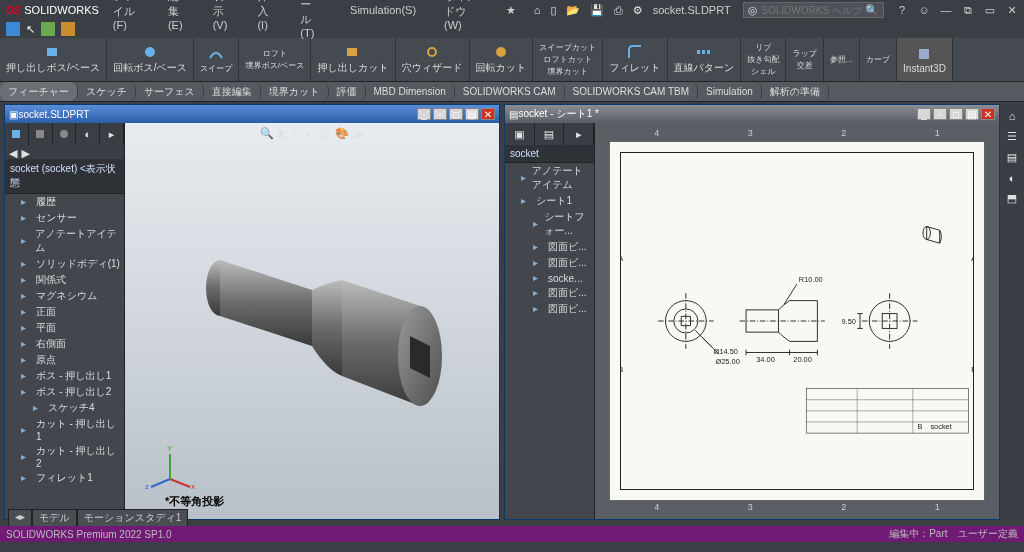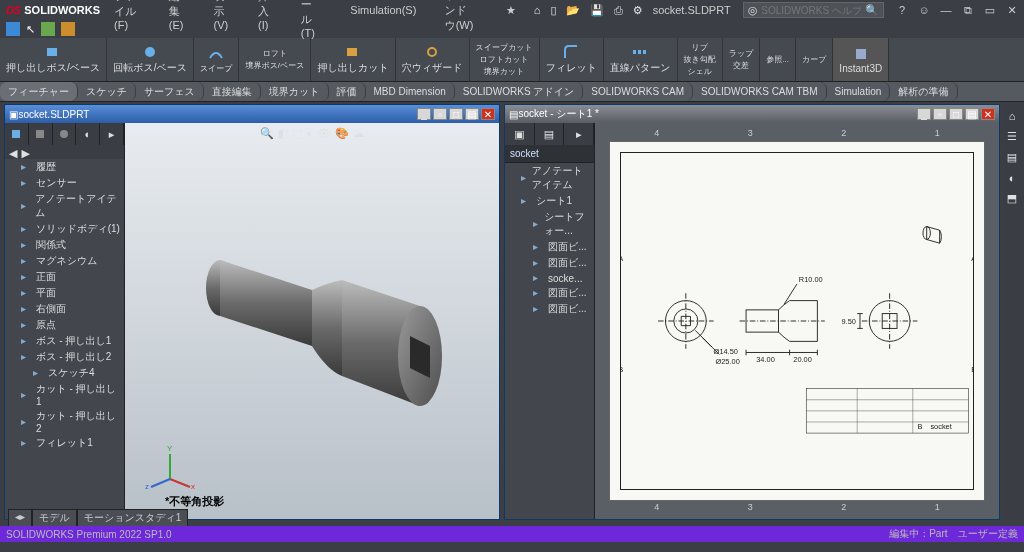--- a/index.html
+++ b/index.html
@@ -1,19 +1,19 @@
 <!DOCTYPE html>
 <html><head>
 <meta charset="utf-8">
 <style>
 * { margin: 0; padding: 0; box-sizing: border-box; font-family: "Segoe UI", Meiryo, sans-serif; }
 body { width: 1024px; height: 552px; background: #3b3f45; color: #e0e0e0; font-size: 11px; overflow: hidden; position: relative; }
 .titlebar { height: 20px; background: #3b3f45; display: flex; align-items: center; padding: 0 6px; gap: 4px; }
 .titlebar .logo { color: #dd0022; font-weight: bold; font-style: italic; letter-spacing: -0.5px; }
-.titlebar .brand { color: #fff; font-weight: bold; }
+.titlebar .brand { color: #fff; font-weight: normal; }
 .titlebar .doc-title { margin-left: auto; color: #ccc; }
 .titlebar .search { background: #4e5258; border: 1px solid #666; display: flex; align-items: center; padding: 0 4px; gap: 4px; height: 16px; margin-left: 8px; }
 .titlebar .search input { background: transparent; border: none; color: #ccc; width: 100px; font-size: 10px; outline: none; }
 .titlebar .win-icons { display: flex; gap: 10px; margin-left: 8px; }
 .win-icon { width: 12px; height: 12px; display: inline-flex; align-items: center; justify-content: center; color: #ccc; cursor: default; }
 .menubar { height: 18px; display: flex; align-items: center; gap: 20px; padding: 0 6px; color: #ccc; }
 .menubar .item { padding: 0 4px; }
 .iconstrip { height: 18px; display: flex; align-items: center; gap: 6px; padding: 0 6px; }
 .iconstrip svg { width: 14px; height: 14px; }
 .ribbon { height: 44px; background: #444a50; display: flex; align-items: stretch; border-bottom: 1px solid #222; }
@@ -45,21 +45,21 @@
 .viewport { flex: 1; position: relative; background: linear-gradient(#e8ecf0 0%, #b8c0c8 100%); }
 .viewport .toolrow { position: absolute; top: 4px; left: 50%; transform: translateX(-50%); display: flex; gap: 4px; }
 .triad { position: absolute; bottom: 30px; left: 20px; }
 .proj-label { position: absolute; bottom: 10px; left: 40px; font-weight: bold; color: #000; font-size: 11px; }
 .part-model { position: absolute; top: 48%; left: 50%; transform: translate(-50%, -50%); }
 .drawing-sheet { position: absolute; top: 18px; left: 14px; right: 14px; bottom: 18px; background: #f8f8f5; border: 1px solid #666; }
 .drawing-sheet .border { position: absolute; inset: 10px; border: 1px solid #222; }
 .drawing-sheet .ruler-top, .drawing-sheet .ruler-bot { position: absolute; left: 0; right: 0; height: 12px; display: flex; }
 .drawing-sheet .ruler-top { top: -14px; } .drawing-sheet .ruler-bot { bottom: -14px; }
 .drawing-sheet .ruler-top span, .drawing-sheet .ruler-bot span { flex: 1; text-align: center; color: #ccc; font-size: 9px; }
-.statusbar { position: absolute; bottom: 10px; left: 0; right: 0; height: 16px; background: #6d28d9; color: #bbb; display: flex; align-items: center; padding: 0 6px; font-size: 10px; }
+.statusbar { position: absolute; bottom: 10px; left: 0; right: 0; height: 16px; background: #701a75; color: #bbb; display: flex; align-items: center; padding: 0 6px; font-size: 10px; }
 .statusbar .right { margin-left: auto; display: flex; gap: 10px; }
 .bottabs { position: absolute; bottom: 26px; left: 8px; display: flex; font-size: 10px; color: #ccc; }
 .bottabs div { padding: 1px 6px; background: #4a4e54; border: 1px solid #222; border-bottom: none; }
 .dim { fill: #222; font-size: 8px; }
 </style>
 </head>
 <body>
 
 <div class="titlebar">
   <span class="logo">DS</span>
@@ -138,20 +138,26 @@
         <rect x="2" y="4" width="10" height="8" fill="#d8a040"></rect>
       </svg>
       <span>押し出しカット</span>
     </div>
   <div class="rb">
       <svg>
         <circle cx="8" cy="8" r="4" fill="none" stroke="#d8a040" stroke-width="2"></circle>
       </svg>
       <span>穴ウィザード</span>
     </div>
+  <div class="rb">
+      <svg>
+        <circle cx="8" cy="8" r="5" fill="#d8a040"></circle>
+      </svg>
+      <span>回転カット</span>
+    </div>
   <div class="rb small">
       <span>スイープカット</span>
       <span>ロフトカット</span>
       <span>境界カット</span>
     </div>
   <div class="rb">
       <svg>
         <path d="M2,14 L2,6 Q2,2 6,2 L14,2" stroke="#6ab0e8" fill="none" stroke-width="2"></path>
       </svg>
       <span>フィレット</span>
@@ -190,21 +196,20 @@
 </div>
 
 <div class="cmdtabs">
   <div class="tab active">フィーチャー</div>
   <div class="tab">スケッチ</div>
   <div class="tab">サーフェス</div>
   <div class="tab">直接編集</div>
   <div class="tab">境界カット</div>
   <div class="tab">評価</div>
   <div class="tab">MBD Dimension</div>
-  <div class="tab">SOLIDWORKS アドイン</div>
   <div class="tab">SOLIDWORKS CAM</div>
   <div class="tab">SOLIDWORKS CAM TBM</div>
   <div class="tab">Simulation</div>
   <div class="tab">解析の準備</div>
 </div>
 
 <div class="workspace">
 
   <div class="docwin">
     <div class="dw-titlebar">
@@ -236,20 +241,21 @@
                 <circle cx="6" cy="6" r="4" fill="#888"></circle>
               </svg>
             </div>
           <div class="sb-tab">◐</div>
           <div class="sb-tab">▸</div>
         </div>
         <div style="height:14px;display:flex;gap:4px;padding:2px 4px;background:#3a3e44">
           <span>◀</span>
             <span>▶</span>
         </div>
+        <div class="sb-head">socket (socket) &lt;表示状態</div>
         <div class="sb-tree" id="tree-left">
             <div class="tree-item l1">
               <span class="ico" style="color: rgb(136, 170, 204);">▸</span>
               <span>履歴</span>
             </div>
             <div class="tree-item l1">
               <span class="ico" style="color: rgb(136, 170, 204);">▸</span>
               <span>センサー</span>
             </div>
             <div class="tree-item l1">

